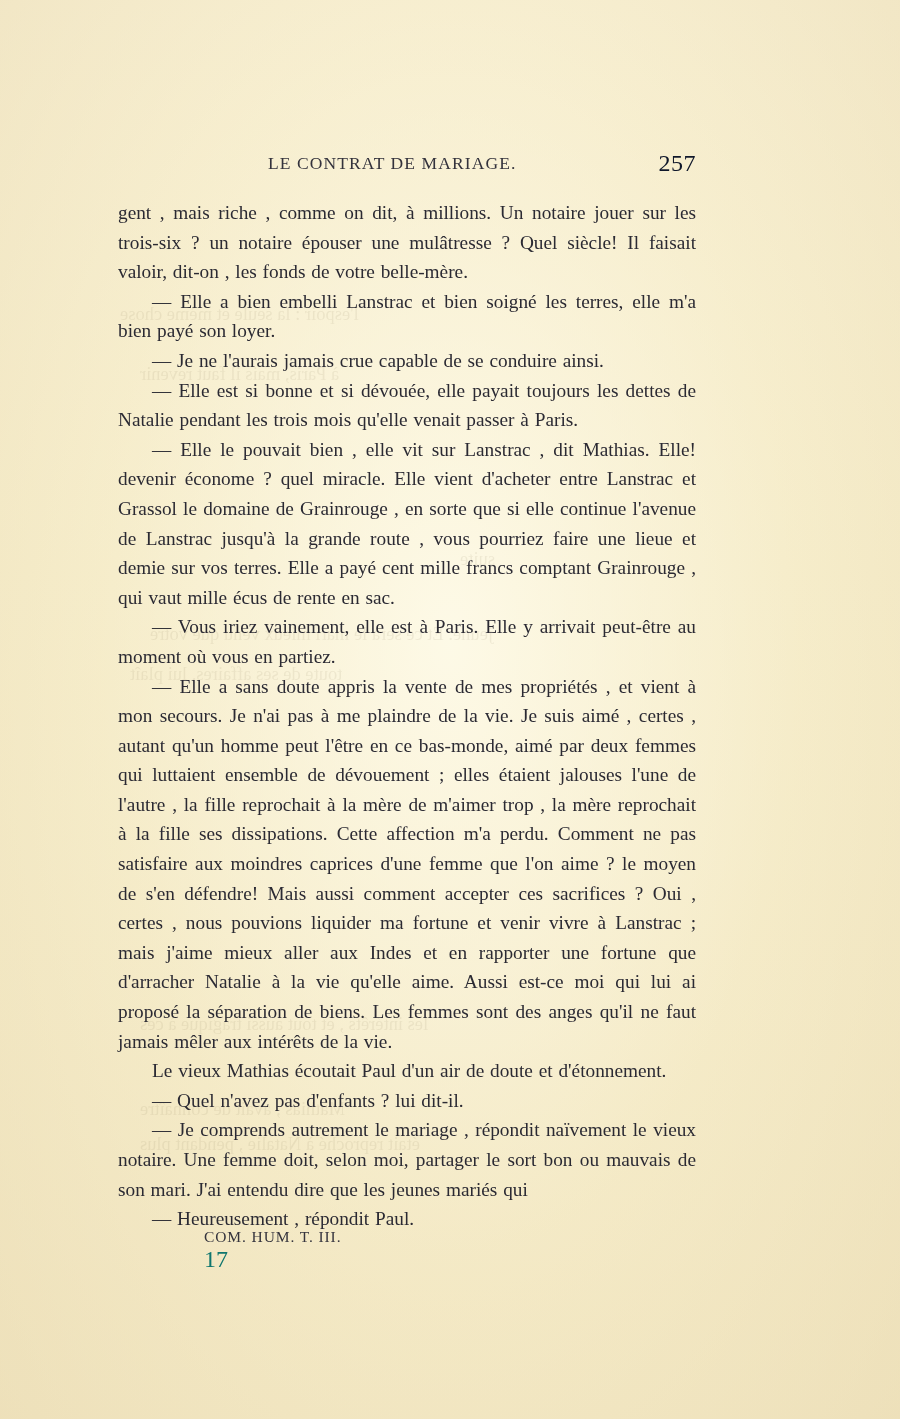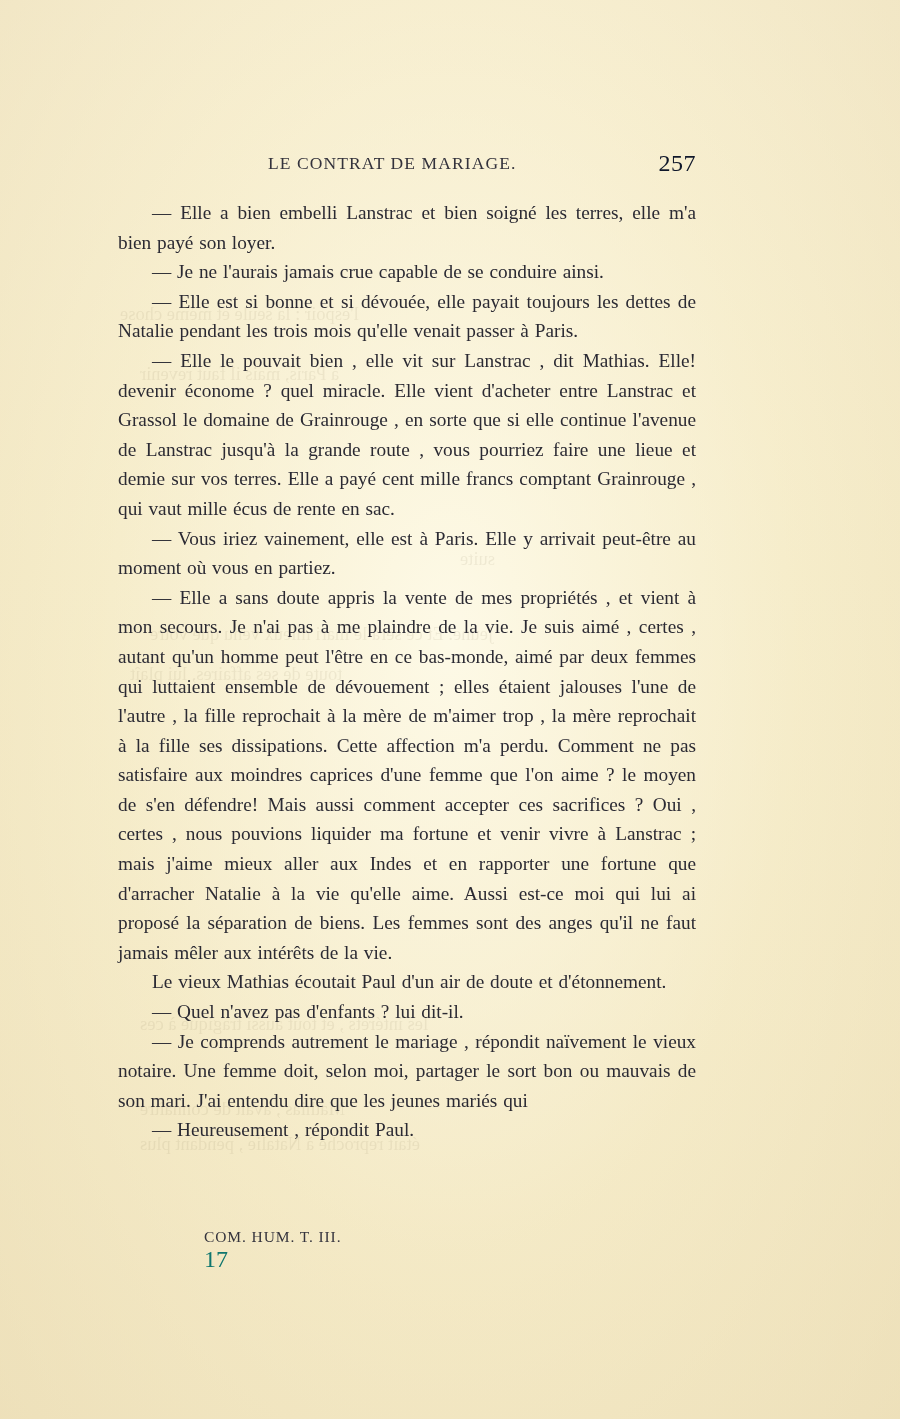--- a/index.html
+++ b/index.html
@@ -128,20 +128,21 @@
 <div class="page">
 
   <div class="content">
 
     <div class="running-head">
       <div class="rh-title">LE CONTRAT DE MARIAGE.</div>
       <div class="rh-folio">257</div>
     </div>
 
     <div class="body-text">
+      <p>gent , mais riche , comme on dit, à millions. Un notaire jouer sur les trois-six ? un notaire épouser une mulâtresse ? Quel siècle! Il faisait valoir, dit-on , les fonds de votre belle-mère.</p>
       <p class="indent">— Elle a bien embelli Lanstrac et bien soigné les terres, elle m'a bien payé son loyer.</p>
       <p class="indent">— Je ne l'aurais jamais crue capable de se conduire ainsi.</p>
       <p class="indent">— Elle est si bonne et si dévouée, elle payait toujours les dettes de Natalie pendant les trois mois qu'elle venait passer à Paris.</p>
       <p class="indent">— Elle le pouvait bien , elle vit sur Lanstrac , dit Mathias. Elle! devenir économe ? quel miracle. Elle vient d'acheter entre Lanstrac et Grassol le domaine de Grainrouge , en sorte que si elle continue l'avenue de Lanstrac jusqu'à la grande route , vous pourriez faire une lieue et demie sur vos terres. Elle a payé cent mille francs comptant Grainrouge , qui vaut mille écus de rente en sac.</p>
       <p class="indent">— Vous iriez vainement, elle est à Paris. Elle y arrivait peut-être au moment où vous en partiez.</p>
       <p class="indent">— Elle a sans doute appris la vente de mes propriétés , et vient à mon secours. Je n'ai pas à me plaindre de la vie. Je suis aimé , certes , autant qu'un homme peut l'être en ce bas-monde, aimé par deux femmes qui luttaient ensemble de dévouement ; elles étaient jalouses l'une de l'autre , la fille reprochait à la mère de m'aimer trop , la mère reprochait à la fille ses dissipations. Cette affection m'a perdu. Comment ne pas satisfaire aux moindres caprices d'une femme que l'on aime ? le moyen de s'en défendre! Mais aussi comment accepter ces sacrifices ? Oui , certes , nous pouvions liquider ma fortune et venir vivre à Lanstrac ; mais j'aime mieux aller aux Indes et en rapporter une fortune que d'arracher Natalie à la vie qu'elle aime. Aussi est-ce moi qui lui ai proposé la séparation de biens. Les femmes sont des anges qu'il ne faut jamais mêler aux intérêts de la vie.</p>
       <p class="indent">Le vieux Mathias écoutait Paul d'un air de doute et d'étonnement.</p>
       <p class="indent">— Quel n'avez pas d'enfants ? lui dit-il.</p>
       <p class="indent">— Je comprends autrement le mariage , répondit naïvement le vieux notaire. Une femme doit, selon moi, partager le sort bon ou mauvais de son mari. J'ai entendu dire que les jeunes mariés qui</p>
       <p class="indent">— Heureusement , répondit Paul.</p>

